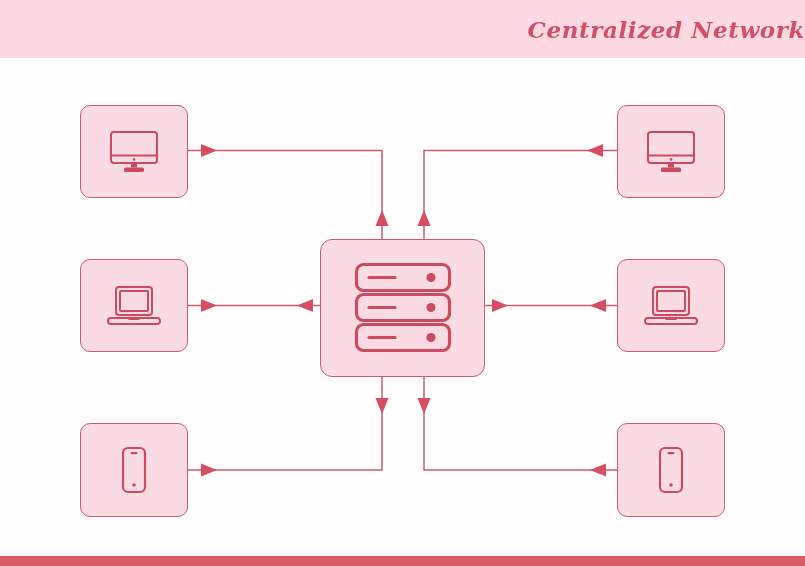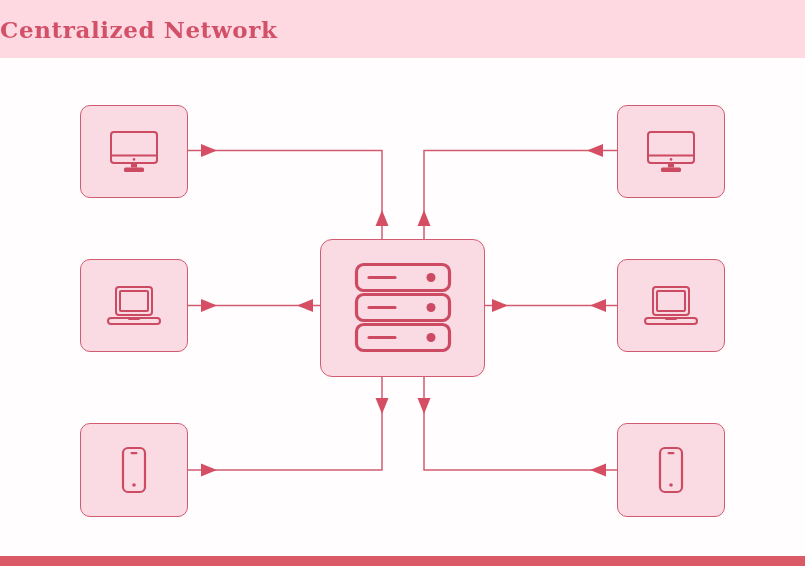--- a/index.html
+++ b/index.html
@@ -14,21 +14,22 @@
     overflow: hidden;
   }
 
   .header {
     position: absolute;
     left: 0; top: 0;
     width: 805px; height: 58px;
     background: var(--header-bg, #ffd9e2);
     display: flex;
     align-items: center;
-    justify-content: flex-start;
+    justify-content: flex-end;
+    font-style: italic;
   }
   .title {
     color: var(--title-color, #d25068);
     font-size: 23px;
     font-weight: bold;
     letter-spacing: 0.6px;
   }
 
   .footer-bar {
     position: absolute;

